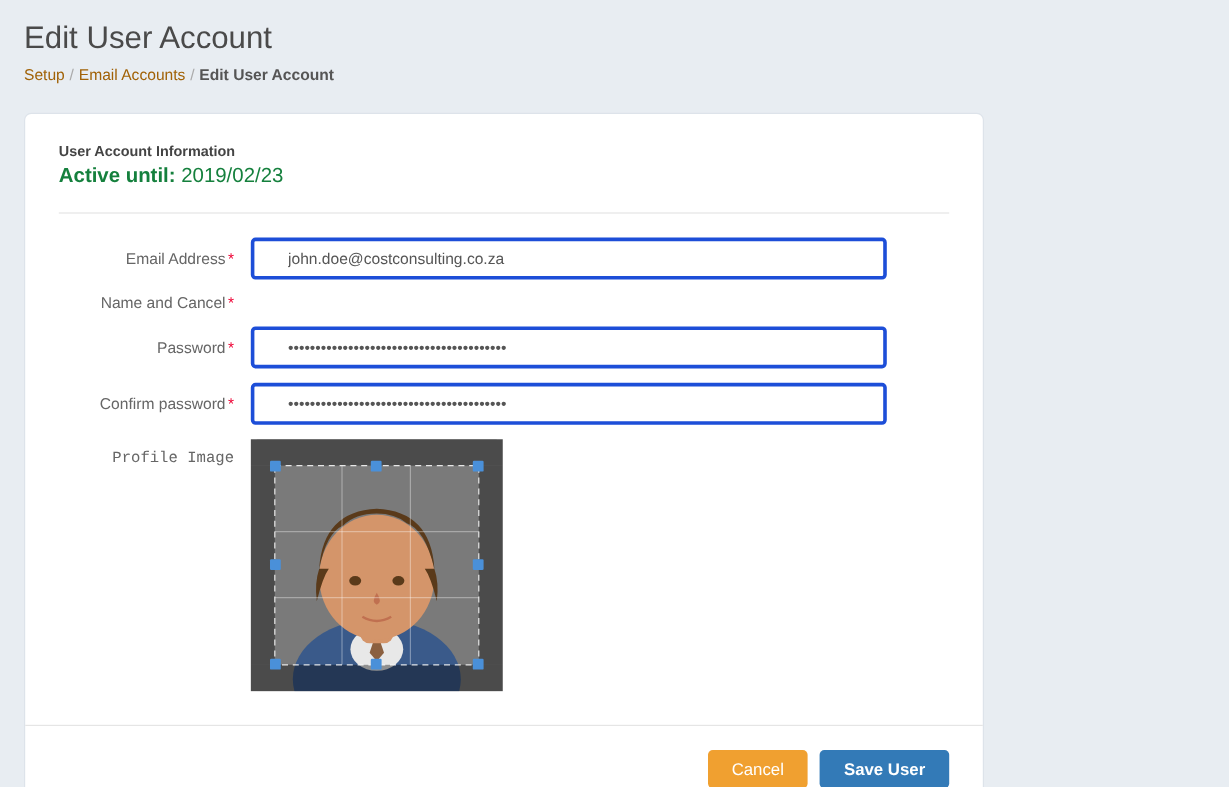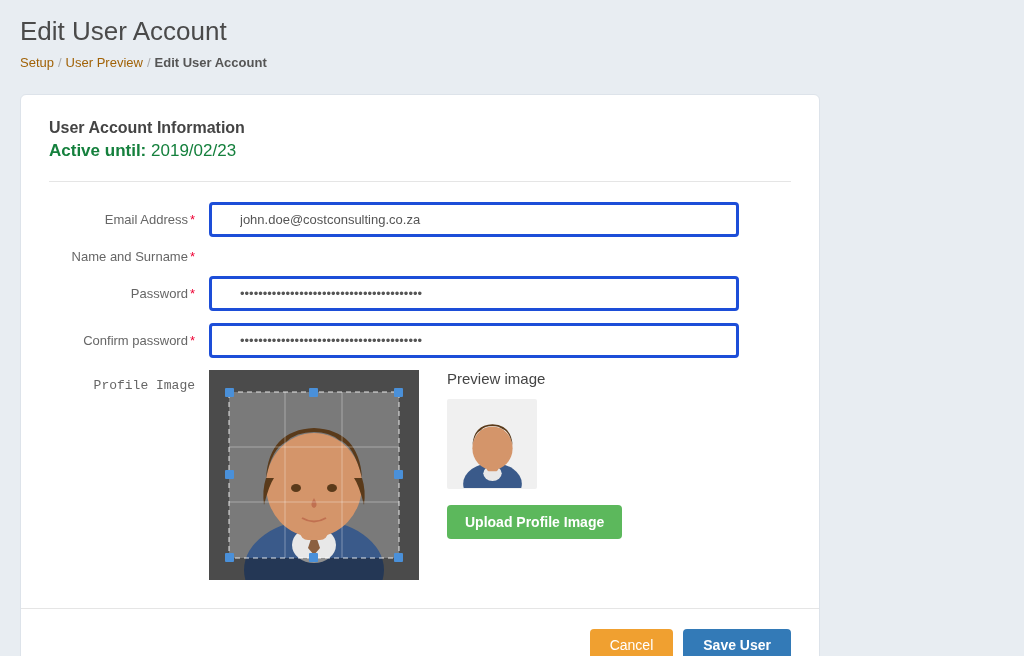--- a/index.html
+++ b/index.html
@@ -39,21 +39,21 @@
     .card {
       background: #fff;
       border-radius: 6px;
       border: 1px solid #dde3ea;
       padding: 24px 28px 28px;
       max-width: 800px;
       clear: both;
     }
 
     .section-title {
-      font-size: 16px;
+      font-size: 12px;
       font-weight: 600;
       color: #444;
       margin-bottom: 4px;
     }
 
     .active-until {
       font-size: 17px;
       color: #15803d;
       margin-bottom: 20px;
     }
@@ -218,21 +218,21 @@
 </head>
 <body>
 
 <div class="page-wrapper">
   <div class="header-row">
     <div>
       <h1 class="page-title">Edit User Account</h1>
       <nav class="breadcrumb">
         <a>Setup</a>
         <span>/</span>
-        <a>User Preview</a>
+        <a>Email Accounts</a>
         <span>/</span>
         <span class="current">Edit User Account</span>
       </nav>
     </div>
 
   </div>
 
   <div class="card">
     <div class="section-title">User Account Information</div>
     <div class="active-until">
@@ -244,21 +244,21 @@
 
     <div class="form-group">
       <label class="form-label">
         <span>Email Address</span><span class="required">*</span>
       </label>
       <input class="form-input" type="email" value="john.doe@costconsulting.co.za" style="">
     </div>
 
     <div class="form-group">
       <label class="form-label">
-        <span>Name and Surname</span><span class="required">*</span>
+        <span>Name and Cancel</span><span class="required">*</span>
       </label>
     </div>
 
     <div class="form-group">
       <label class="form-label">
         <span>Password</span><span class="required">*</span>
       </label>
       <input class="form-input" type="password" value="aaaaaaaaaaaaaaaaaaaaaaaaaaaaaaaaaaaaaaaa" style="">
     </div>
 
@@ -330,41 +330,20 @@
             <rect x="185" y="183" width="9" height="9" fill="#4a90d9" rx="1"></rect>
 
             <rect x="100" y="18" width="9" height="9" fill="#4a90d9" rx="1"></rect>
             <rect x="100" y="183" width="9" height="9" fill="#4a90d9" rx="1"></rect>
             <rect x="16" y="100" width="9" height="9" fill="#4a90d9" rx="1"></rect>
             <rect x="185" y="100" width="9" height="9" fill="#4a90d9" rx="1"></rect>
           </svg>
         </div>
       </div>
 
-      <div class="preview-section">
-        <div class="preview-label">Preview image</div>
-
-        <div class="preview-avatar">
-          <svg width="85" height="88" viewBox="0 0 200 210" xmlns="http://www.w3.org/2000/svg">
-            <rect width="200" height="210" fill="#f0f0f0"></rect>
-
-            <ellipse cx="100" cy="200" rx="70" ry="50" fill="#3a5a8a"></ellipse>
-
-            <ellipse cx="100" cy="175" rx="22" ry="18" fill="#e8e8e8"></ellipse>
-
-            <rect x="86" y="140" width="28" height="30" rx="8" fill="#d4956a"></rect>
-
-            <ellipse cx="100" cy="115" rx="48" ry="52" fill="#d4956a"></ellipse>
-
-            <path d="M52 108 Q55 60 100 58 Q145 60 148 108 Q140 75 125 70 Q115 62 100 62 Q82 62 72 72 Q58 78 52 108Z" fill="#5a3a1a"></path>
-          </svg>
-        </div>
-
-        <button class="upload-btn">Upload Profile Image</button>
-      </div>
     </div>
 
     <hr class="footer-divider">
 
     <div class="footer-actions">
       <button class="btn-cancel">Cancel</button>
       <button class="btn-save">Save User</button>
     </div>
   </div>
 </div>

